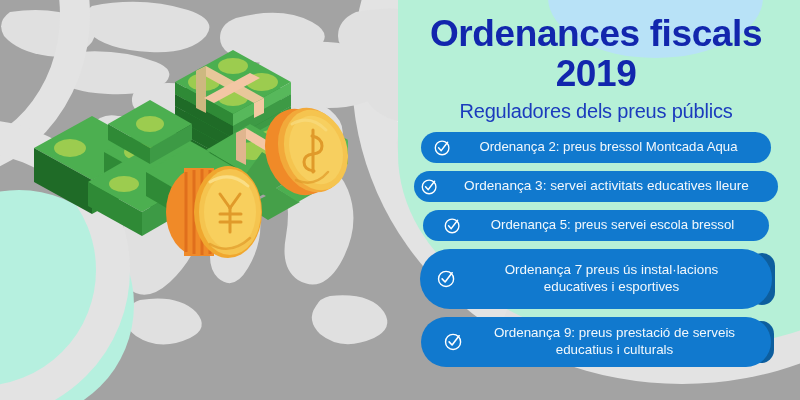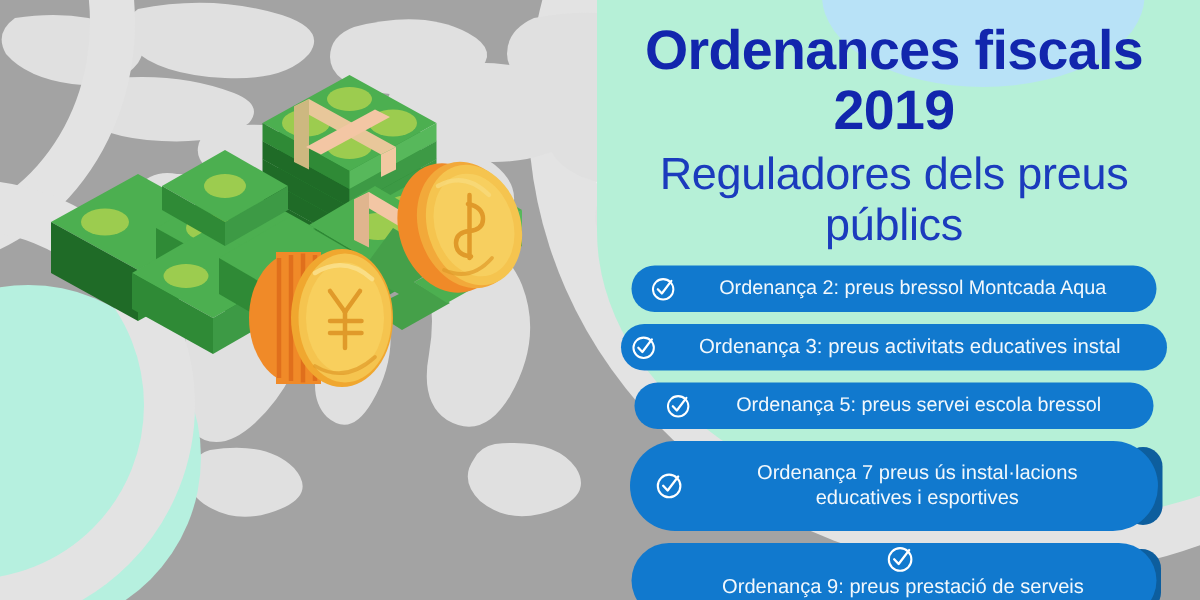--- a/index.html
+++ b/index.html
@@ -92,21 +92,21 @@
     color: #1226ad;
     font-size: 37px;
     font-weight: bold;
     line-height: 1.08;
     letter-spacing: -0.4px;
   }
   .subtitle {
     margin: 6px 0 0 0;
     text-align: center;
     color: #1b3bbd;
-    font-size: 30px;
+    font-size: 20px;
     font-weight: normal;
     letter-spacing: -0.2px;
   }
 
   .list {
     margin: 9px 0 0 0;
     padding: 0;
     list-style: none;
   }
   .pill {
@@ -116,21 +116,21 @@
     border-radius: 999px;
     display: flex;
     align-items: center;
     box-sizing: border-box;
     margin: 0 auto 8px auto;
   }
   .pill-1 { width: 350px; height: 31px; padding: 0 10px 0 12px; }
   .pill-2 { width: 364px; height: 31px; padding: 0 8px 0 6px; }
   .pill-3 { width: 346px; height: 31px; padding: 0 10px 0 20px; }
   .pill-4 { width: 352px; height: 60px; padding: 0 10px 0 16px; }
-  .pill-5 { width: 350px; height: 50px; padding: 0 10px 0 22px; flex-direction: column; }
+  .pill-5 { width: 350px; height: 50px; padding: 0 10px 0 22px; }
   .pill-shadow::after {
     content: "";
     position: absolute;
     right: -3px; top: 4px;
     width: 26px; height: calc(100% - 8px);
     background: #0d5e9e;
     border-radius: 999px;
     z-index: -1;
   }
   .check-icon {
@@ -362,21 +362,21 @@
           <path d="M7 12.4 L10.4 16 L18.4 5.4" fill="none" stroke="#ffffff" stroke-width="1.9" stroke-linecap="round" stroke-linejoin="round"></path>
         </svg>
         <span class="pill-label">Ordenança 2: preus bressol Montcada Aqua</span>
       </li>
 
       <li class="pill pill-2">
         <svg class="check-icon" viewBox="0 0 24 24">
           <circle cx="11.5" cy="12.5" r="8.6" fill="none" stroke="#ffffff" stroke-width="1.7"></circle>
           <path d="M7 12.4 L10.4 16 L18.4 5.4" fill="none" stroke="#ffffff" stroke-width="1.9" stroke-linecap="round" stroke-linejoin="round"></path>
         </svg>
-        <span class="pill-label">Ordenança 3: preus activitats educatives instal</span>
+        <span class="pill-label">Ordenança 3: servei activitats educatives lleure</span>
       </li>
 
       <li class="pill pill-3">
         <svg class="check-icon" viewBox="0 0 24 24">
           <circle cx="11.5" cy="12.5" r="8.6" fill="none" stroke="#ffffff" stroke-width="1.7"></circle>
           <path d="M7 12.4 L10.4 16 L18.4 5.4" fill="none" stroke="#ffffff" stroke-width="1.9" stroke-linecap="round" stroke-linejoin="round"></path>
         </svg>
         <span class="pill-label">Ordenança 5: preus servei escola bressol</span>
       </li>
 

